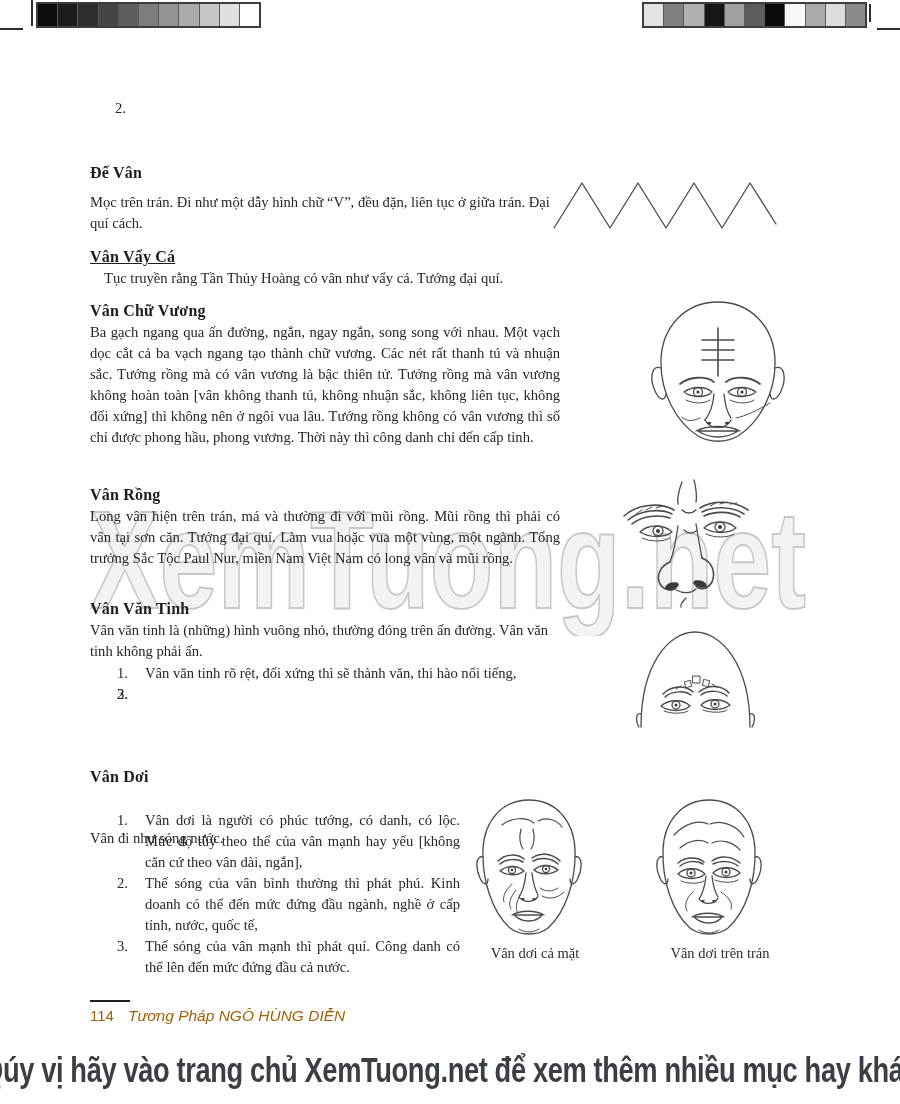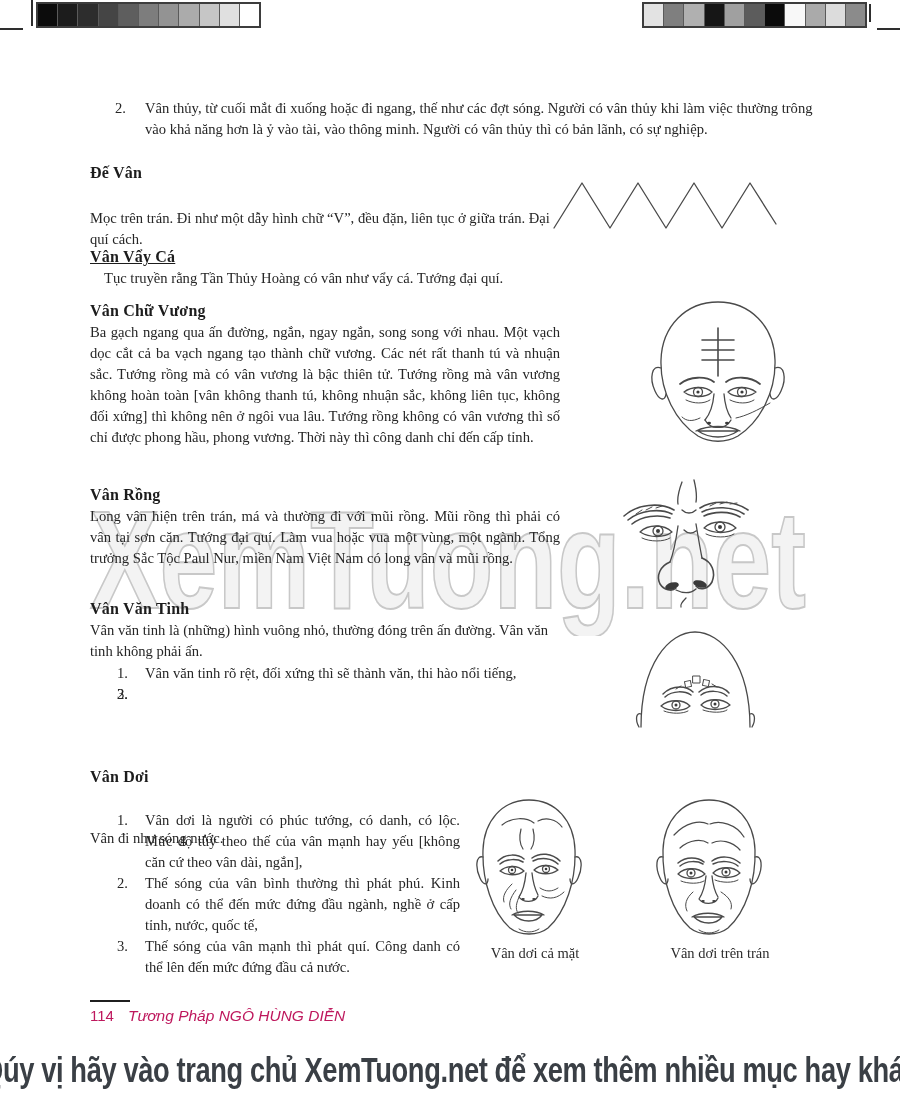--- a/index.html
+++ b/index.html
@@ -28,21 +28,21 @@
 
   svg.lineart { stroke:#4a4a4a; fill:none; stroke-width:1.3; stroke-linecap:round; stroke-linejoin:round; }
   svg.lineart .fillin { fill:#3a3a3a; stroke:none; }
 
   .watermark { pointer-events:none; z-index:0; }
   .content { z-index:1; }
 
   .caption { font-size:14.5px; color:#2b2b2b; text-align:center; }
 
   .footer-rule { background:#1f1f1f; height:2px; }
-  .footer { font-size:15px; color:#be185d; font-family:"Liberation Sans", sans-serif; }
+  .footer { font-size:15px; color:#a16207; font-family:"Liberation Sans", sans-serif; }
   .footer .book { font-style:italic; margin-left:14px; font-size:15.5px; }
 
   .banner-wrap { left:0; top:1050px; width:900px; display:flex; justify-content:center; }
   .banner {
     font-family:"Liberation Sans", sans-serif; font-weight:600; font-size:35px;
     color:#3a3f45; white-space:nowrap; transform:scaleX(.78); transform-origin:center;
     letter-spacing:-.5px;
   }
 </style>
 </head>
@@ -78,25 +78,24 @@
   </div>
 <div class="abs mark" style="left:869px;top:4px;width:2px;height:18px;"></div>
 <div class="abs mark" style="left:877px;top:28px;width:23px;height:2px;"></div>
 
 <svg class="abs watermark" style="left:88px;top:486px;" width="724" height="150" viewBox="0 0 724 150">
   <text x="2" y="122" textLength="716" lengthAdjust="spacingAndGlyphs" font-family="Liberation Sans, sans-serif" font-weight="bold" font-size="140" fill="#f3f3f3" stroke="#c8c8c8" stroke-width="2">XemTuong.net</text>
 </svg>
 
 <div class="abs content body-text num-item" style="left:115px;top:98px;width:698px;">
   <span class="num">2.</span>
-  <span>Vân thủy, từ cuối mắt đi xuống hoặc đi ngang, thế như các đợt sóng. Người có vân thủy khi làm việc thường trông vào khả năng hơn là ỷ vào tài, vào thông minh. Người có vân thủy thì có bản lãnh, có sự nghiệp.</span>
 </div>
 
 <h3 class="abs content sec-head" style="left:90px;top:164px;">Đế Vân</h3>
-<div class="abs content body-text" style="left:90px;top:192px;width:468px;margin-top:16px;">Mọc trên trán. Đi như một dẫy hình chữ “V”, đều đặn, liên tục ở giữa trán. Đại quí cách.</div>
+<div class="abs content body-text" style="left:90px;top:192px;width:468px;">Mọc trên trán. Đi như một dẫy hình chữ “V”, đều đặn, liên tục ở giữa trán. Đại quí cách.</div>
 
 <svg class="abs content lineart" style="left:552px;top:178px;" width="230" height="54" viewBox="0 0 230 54" stroke-width="2.6">
   <polyline points="2,50 30,5 58,50 86,5 114,50 142,5 170,50 198,5 224,46"></polyline>
 </svg>
 
 <h3 class="abs content sec-head" style="left:90px;top:248px;text-decoration:underline;">Vân Vẩy Cá</h3>
 <div class="abs content body-text" style="left:104px;top:268px;width:560px;">Tục truyền rằng Tần Thủy Hoàng có vân như vẩy cá. Tướng đại  quí.</div>
 
 <h3 class="abs content sec-head" style="left:90px;top:302px;">Vân Chữ Vương</h3>
 <div class="abs content body-text just" style="left:90px;top:322px;width:470px;">Ba gạch ngang qua ấn đường, ngắn, ngay ngắn, song song với nhau. Một vạch dọc cắt cả ba vạch ngang tạo thành chữ vương. Các nét rất thanh tú và nhuận sắc. Tướng rồng mà có vân vương là bậc thiên tử. Tướng rồng mà vân vương không hoàn toàn [vân không thanh tú, không nhuận sắc, không liên tục, không đối xứng] thì không nên ở ngôi vua lâu. Tướng rồng không có vân vương thì số chỉ được phong hầu, phong vương. Thời này thì công danh chỉ đến cấp tỉnh.</div>

